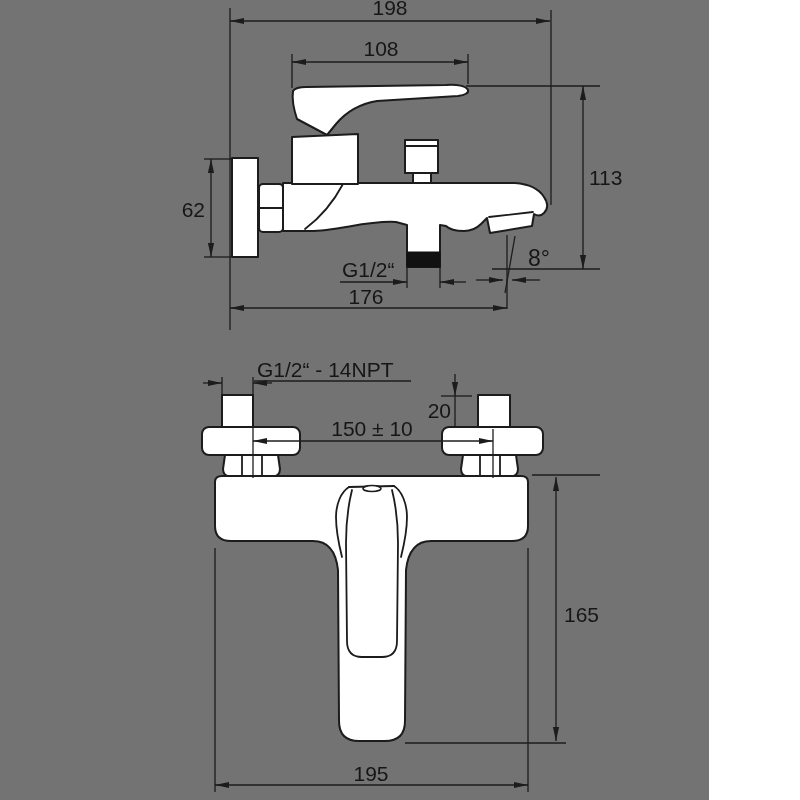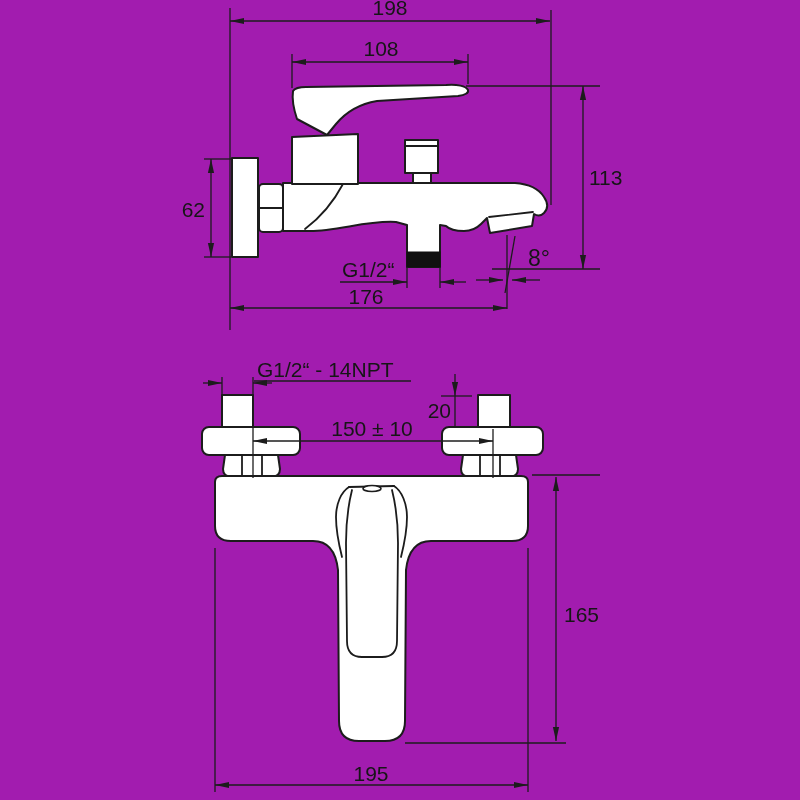--- a/index.html
+++ b/index.html
@@ -1,16 +1,16 @@
 <!DOCTYPE html>
 <html><head>
 <meta charset="utf-8">
 <style>
   html,body { margin:0; padding:0; background:#ffffff; }
-  .stage { position:relative; width:800px; height:800px; background:#a21caf; overflow:hidden; }
+  .stage { position:relative; width:709px; height:800px; background:#737373; overflow:hidden; }
   svg { display:block; }
   .outline  { fill:#ffffff; stroke:#1c1c1c; stroke-width:2; stroke-linejoin:round; stroke-linecap:round; }
   .detail   { fill:none; stroke:#1c1c1c; stroke-width:1.8; stroke-linejoin:round; stroke-linecap:round; }
   .fillonly { fill:#ffffff; stroke:none; }
   .blackfill{ fill:#111111; stroke:#111111; }
   .dim      { fill:none; stroke:#1c1c1c; stroke-width:1.3; }
   .dim-text { font-family:"Liberation Sans", sans-serif; font-size:21px; fill:#161616; }
   .dim-text.big { font-size:23px; }
 </style>
 </head>

